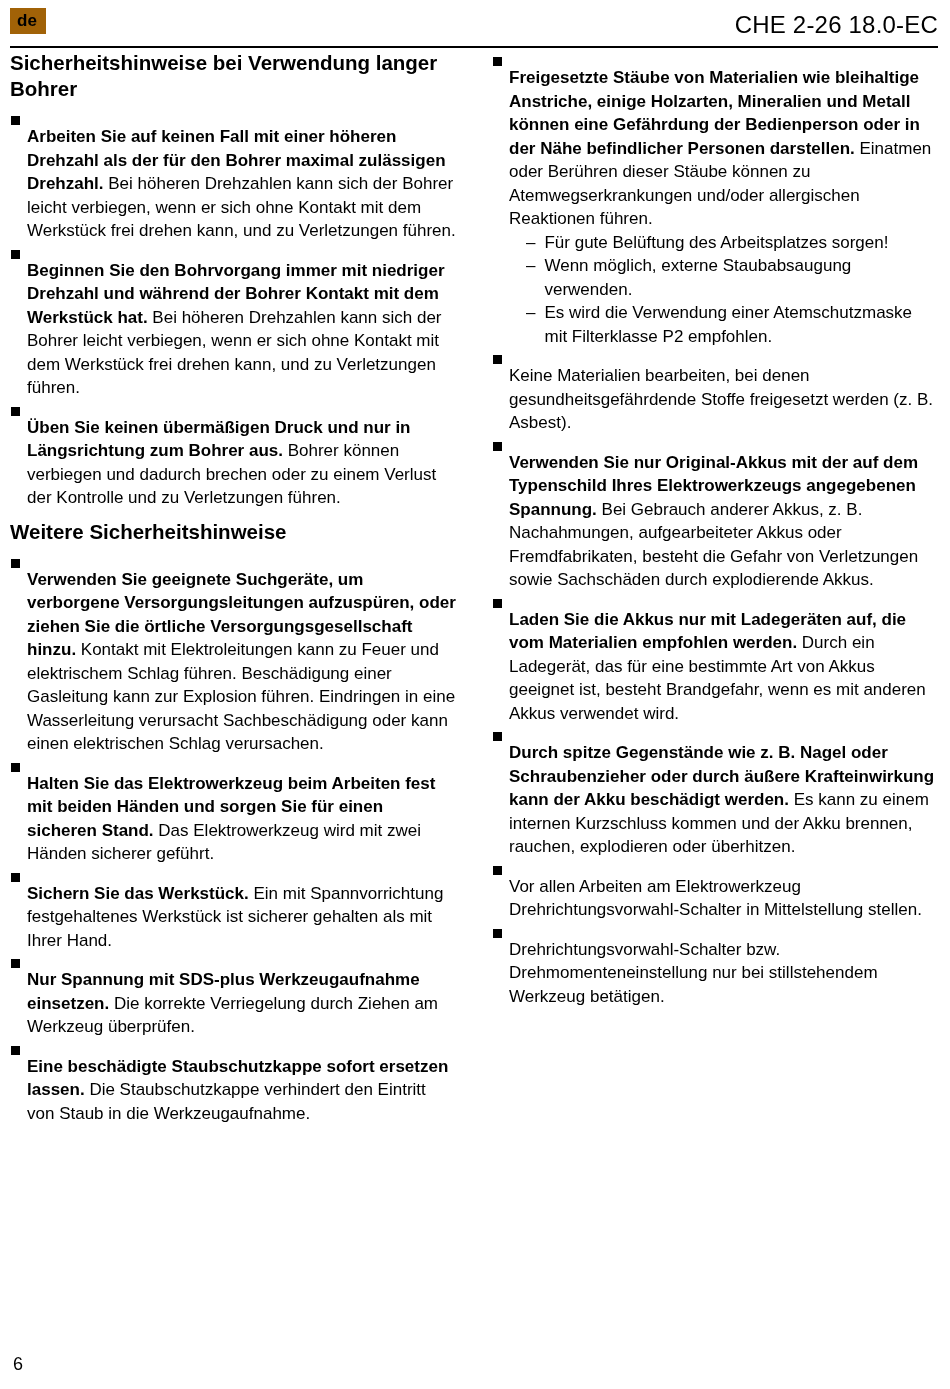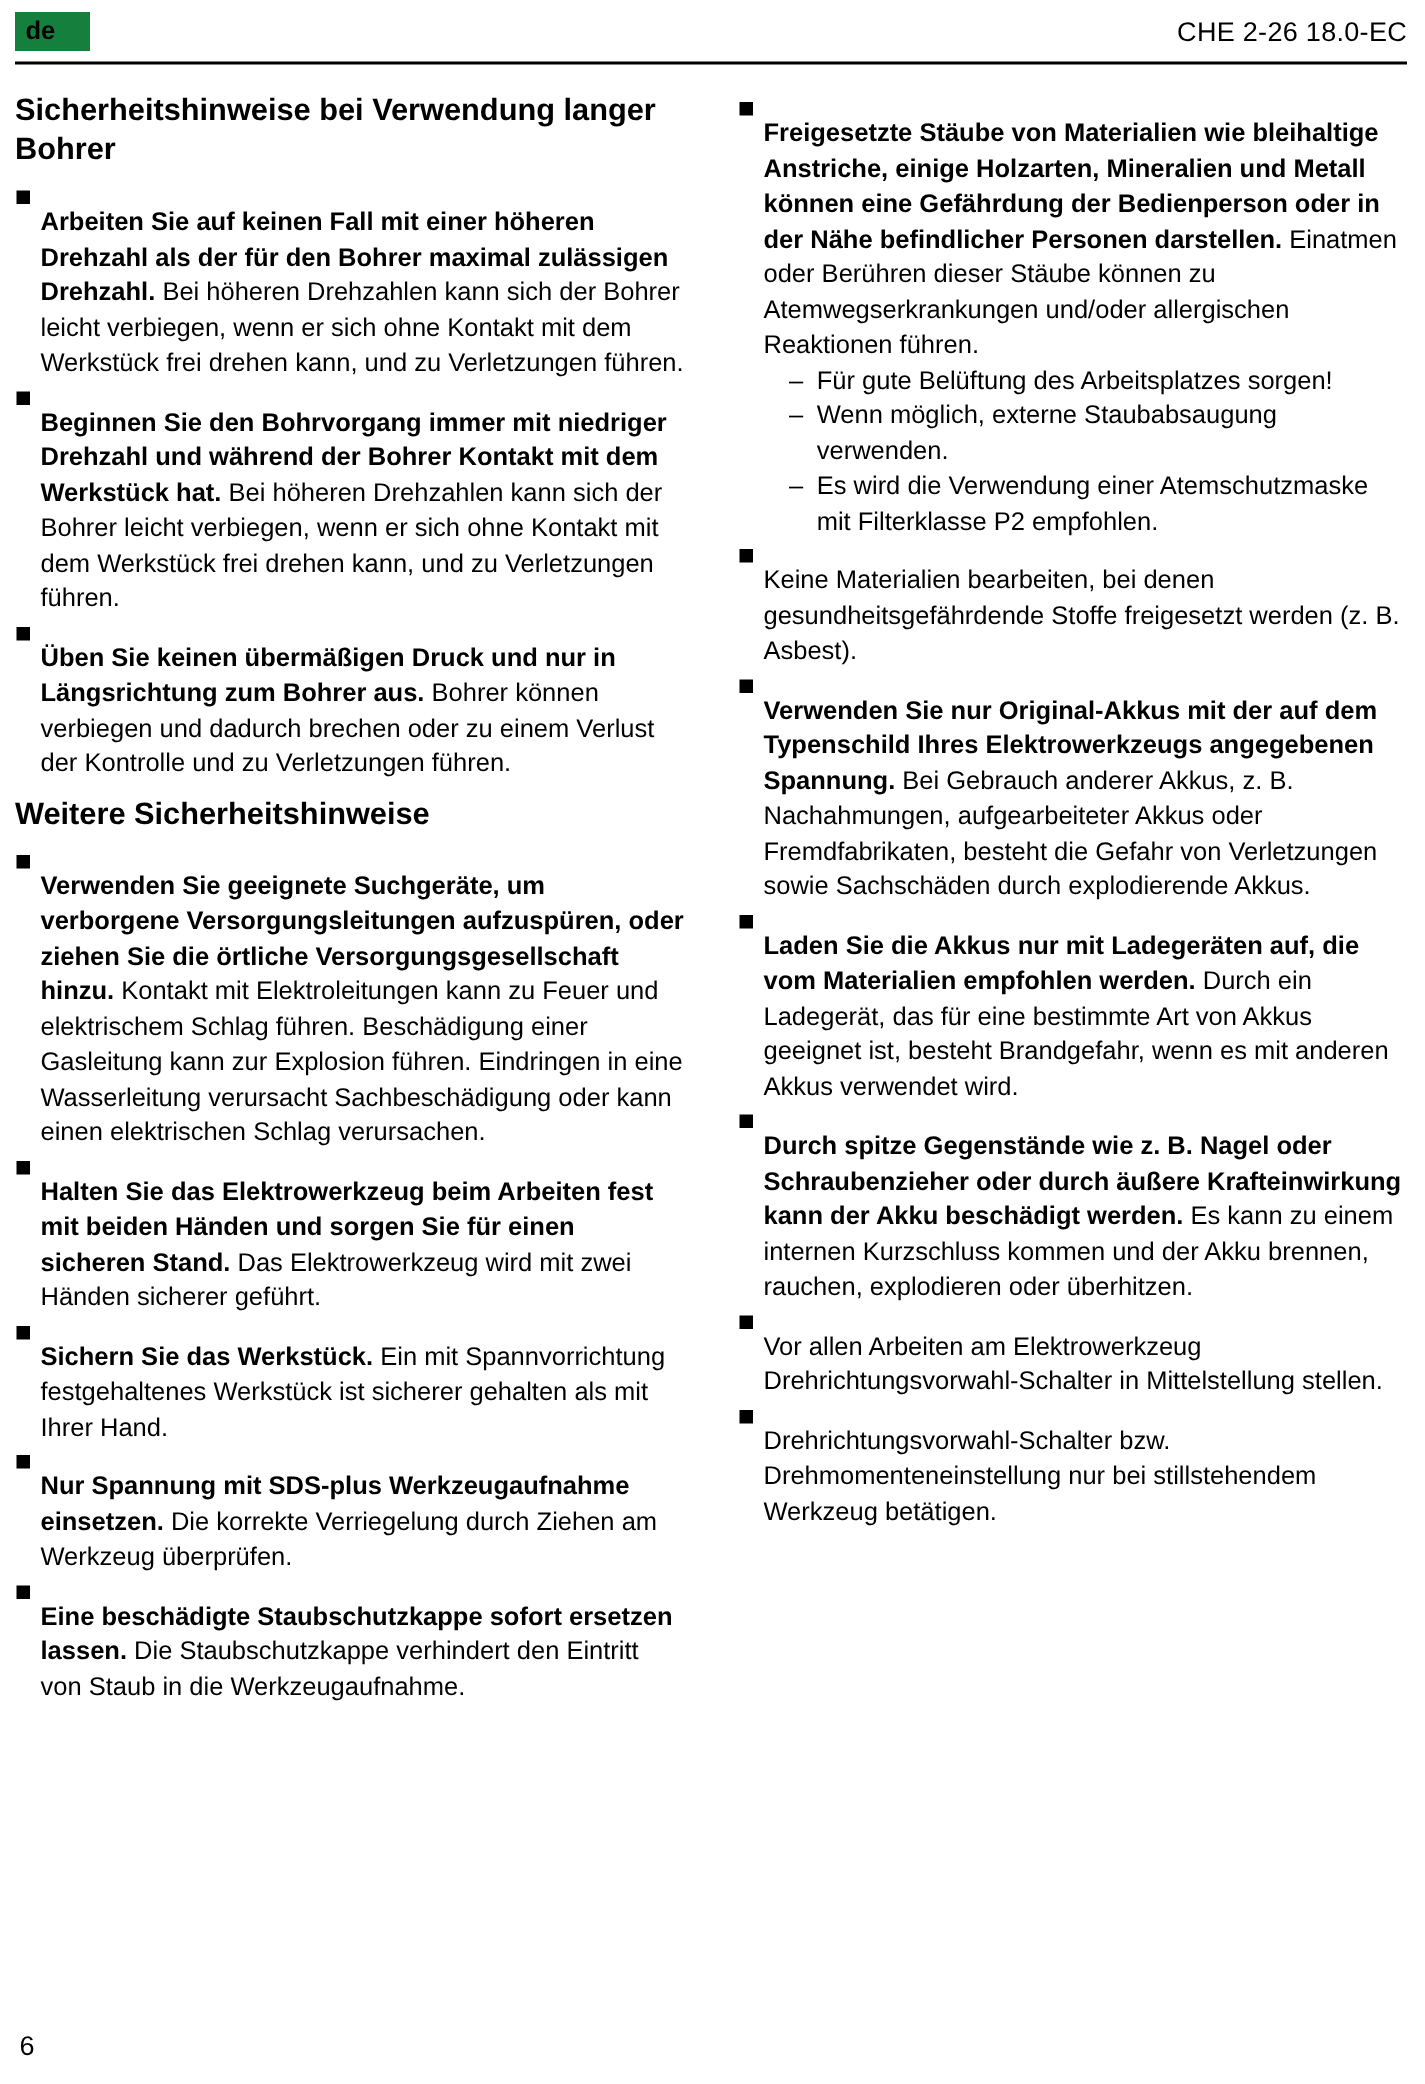--- a/index.html
+++ b/index.html
@@ -9,31 +9,31 @@
     position:relative;
     font-family:"Liberation Sans", sans-serif;
     color:#000;
     overflow:hidden;
   }
   .page { position:absolute; inset:0; padding:8px 12px 0 10px; }
 
   .header { display:flex; justify-content:space-between; align-items:flex-start; }
   .lang-badge {
     display:inline-block;
-    background:#15803d;
+    background:#a16207;
     font-weight:700;
     font-size:17px;
     line-height:1;
-    padding:4px 23px 5px 7px;
-  }
-  .model { font-size:18px; padding-top:3px; letter-spacing:0.2px; }
+    padding:4px 9px 5px 7px;
+  }
+  .model { font-size:24px; padding-top:3px; letter-spacing:0.2px; }
 
   .rule { border-top:2px solid #000; margin-top:7px; }
 
-  .columns { display:flex; gap:36px; margin-top:18px;justify-content:center; }
+  .columns { display:flex; gap:36px; margin-top:2px;justify-content:center; }
   .col { width:446px; flex:0 0 446px; }
 
   .heading {
     font-size:20.5px;
     line-height:26px;
     font-weight:700;
     margin:0 0 7px 0;
   }
   .heading.mt { margin-top:9px; }
 

